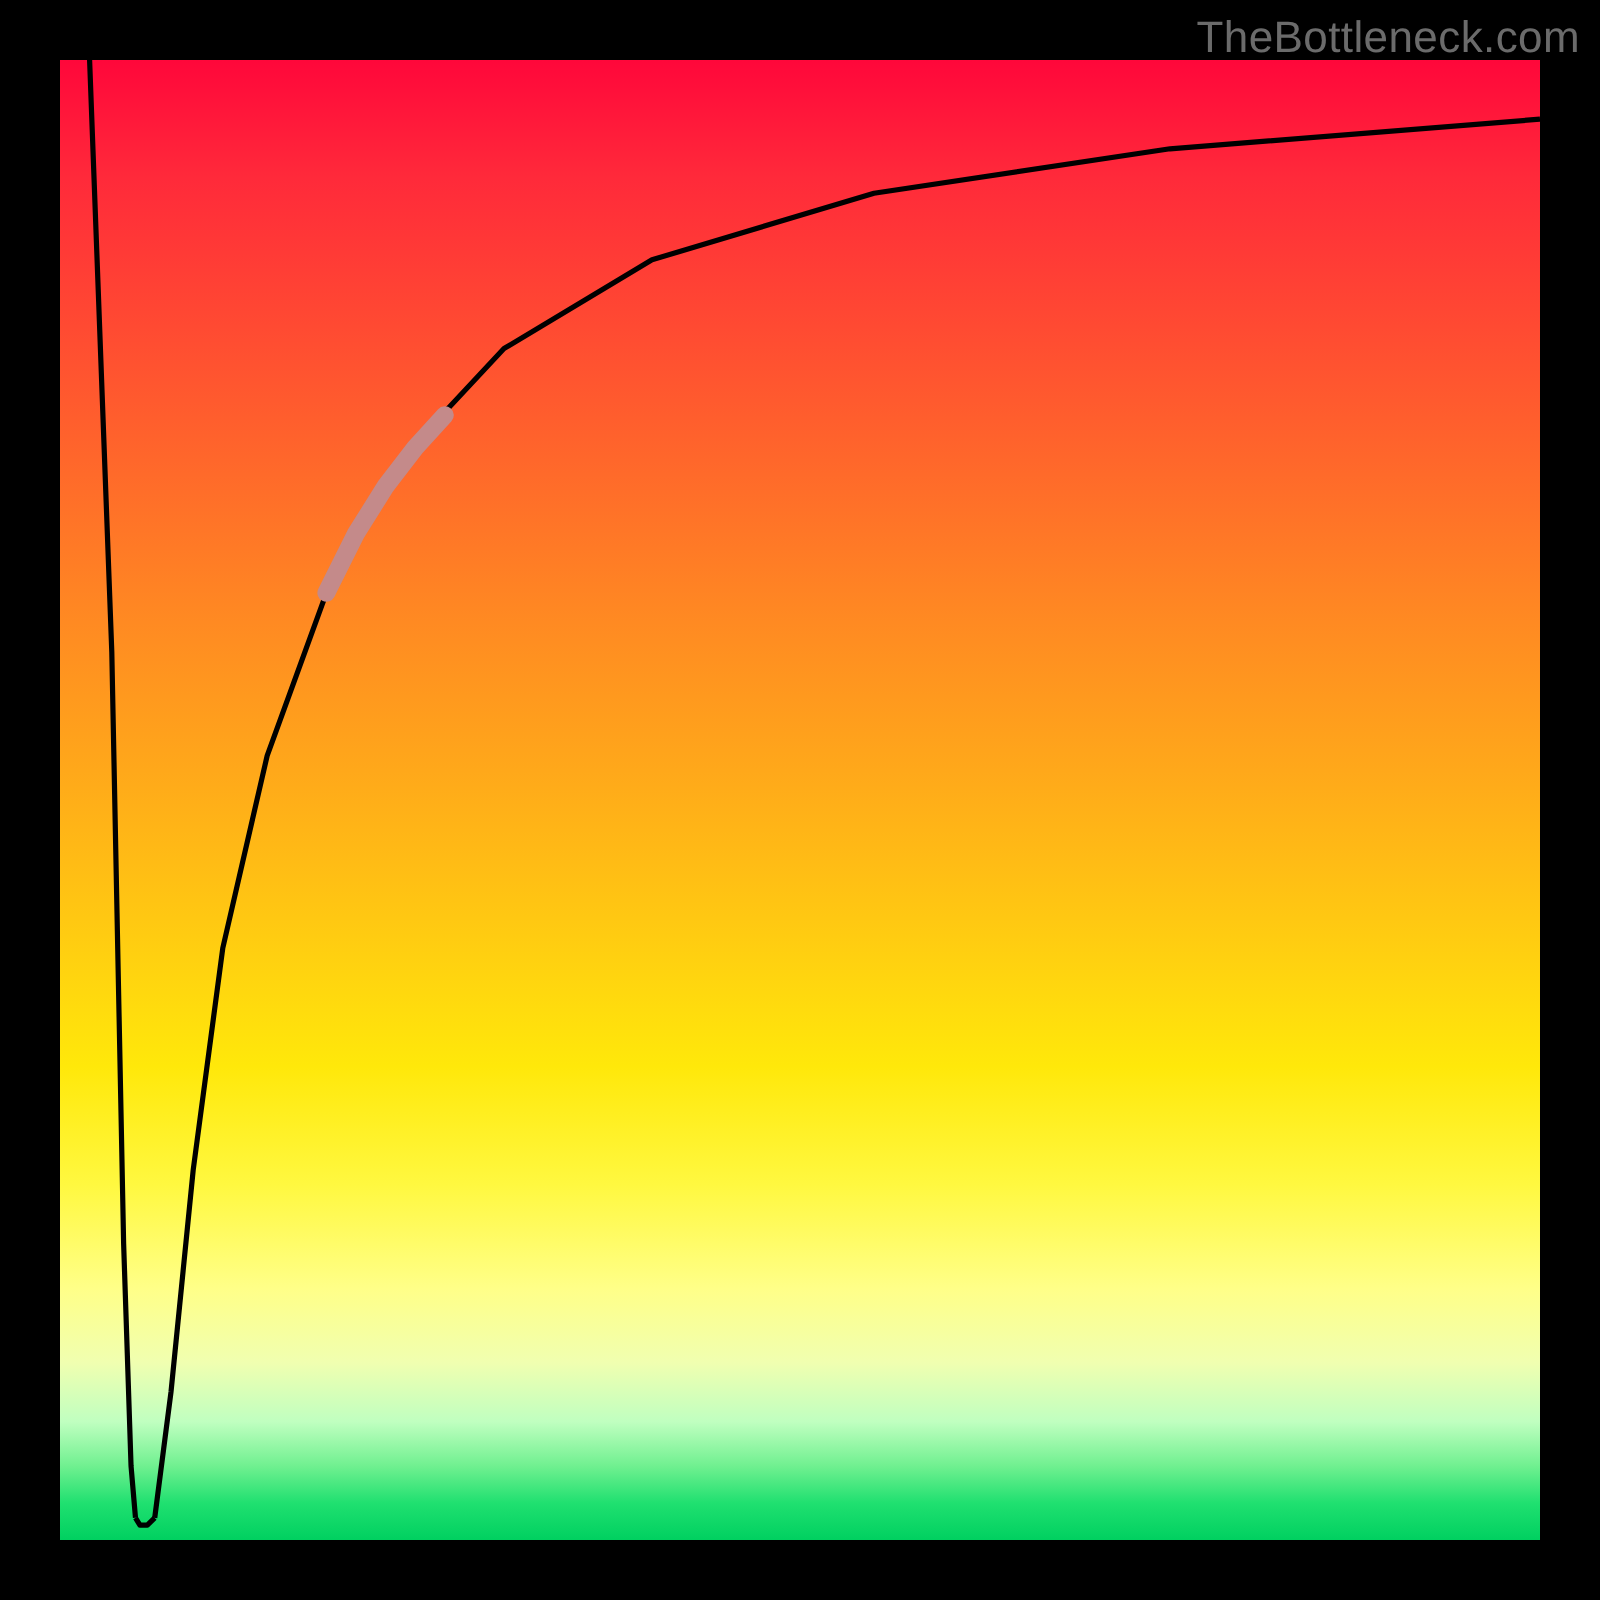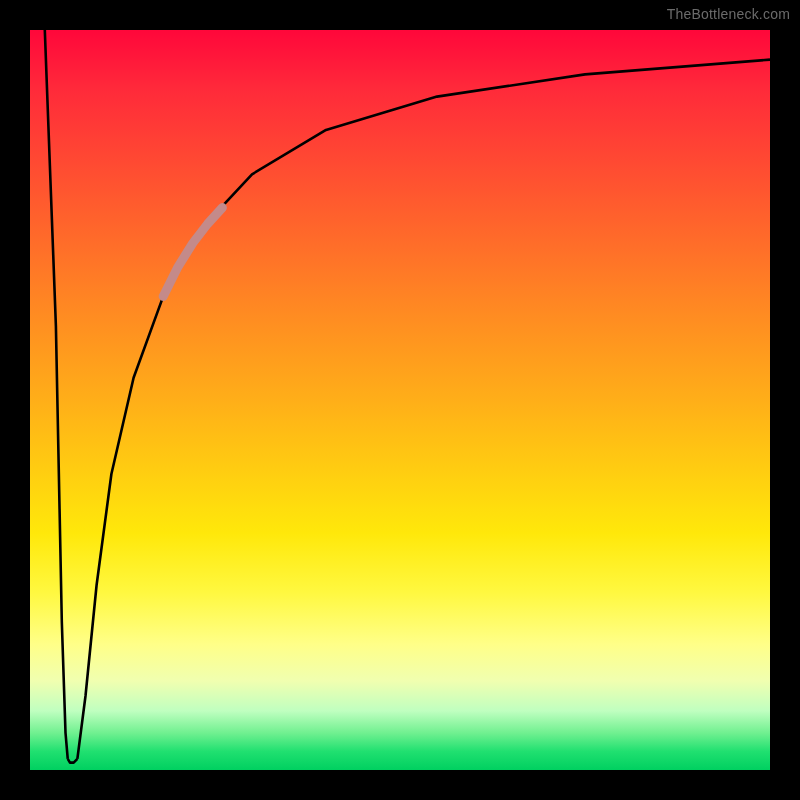--- a/index.html
+++ b/index.html
@@ -47,21 +47,21 @@
     left: 30px;
     top: 30px;
     width: 740px;
     height: 740px;
   }
   .attribution {
     position: absolute;
     top: 6px;
     right: 10px;
     color: #6b6b6b;
-    font-size: 14px;
+    font-size: 22px;
     letter-spacing: 0.2px;
     user-select: none;
     white-space: nowrap;
     text-align: right;
   }
 </style>
 </head>
 <body>
 
 <div class="chart-container">

